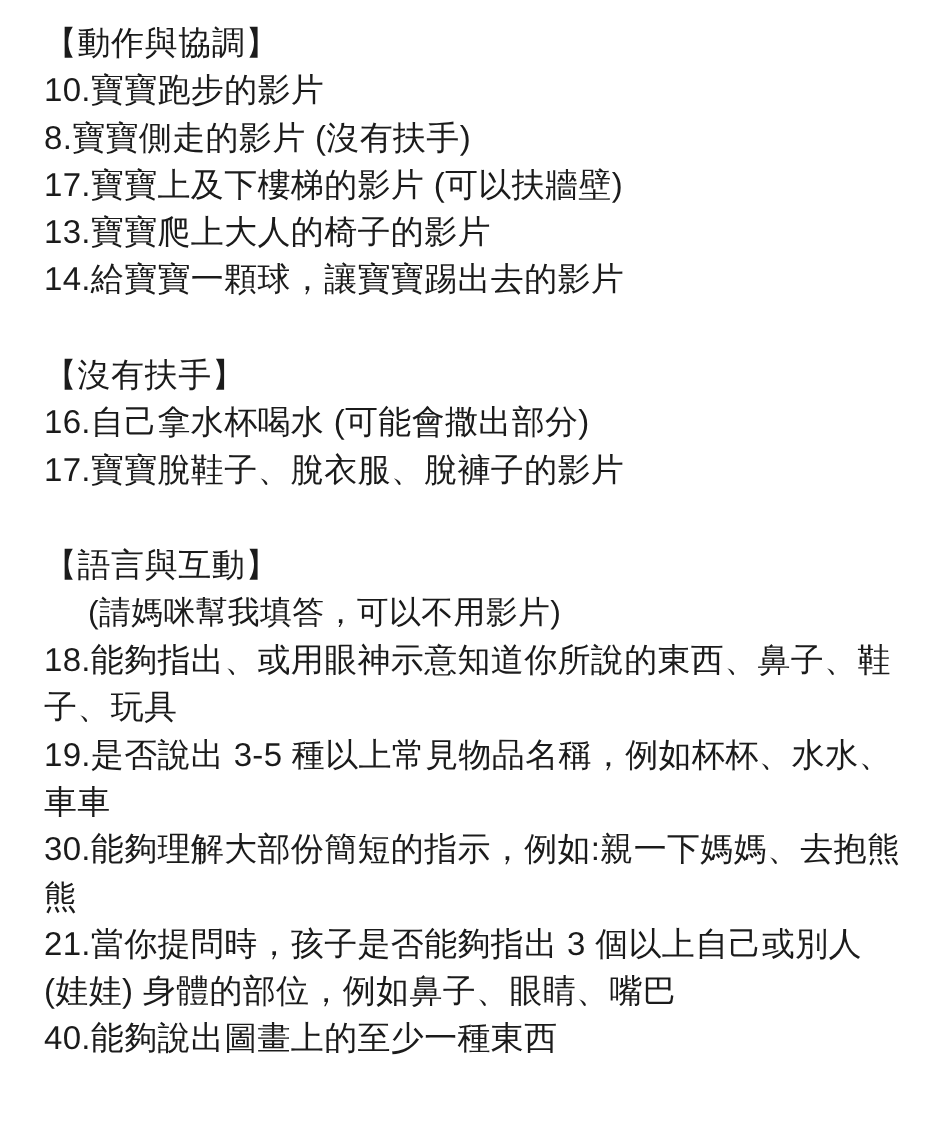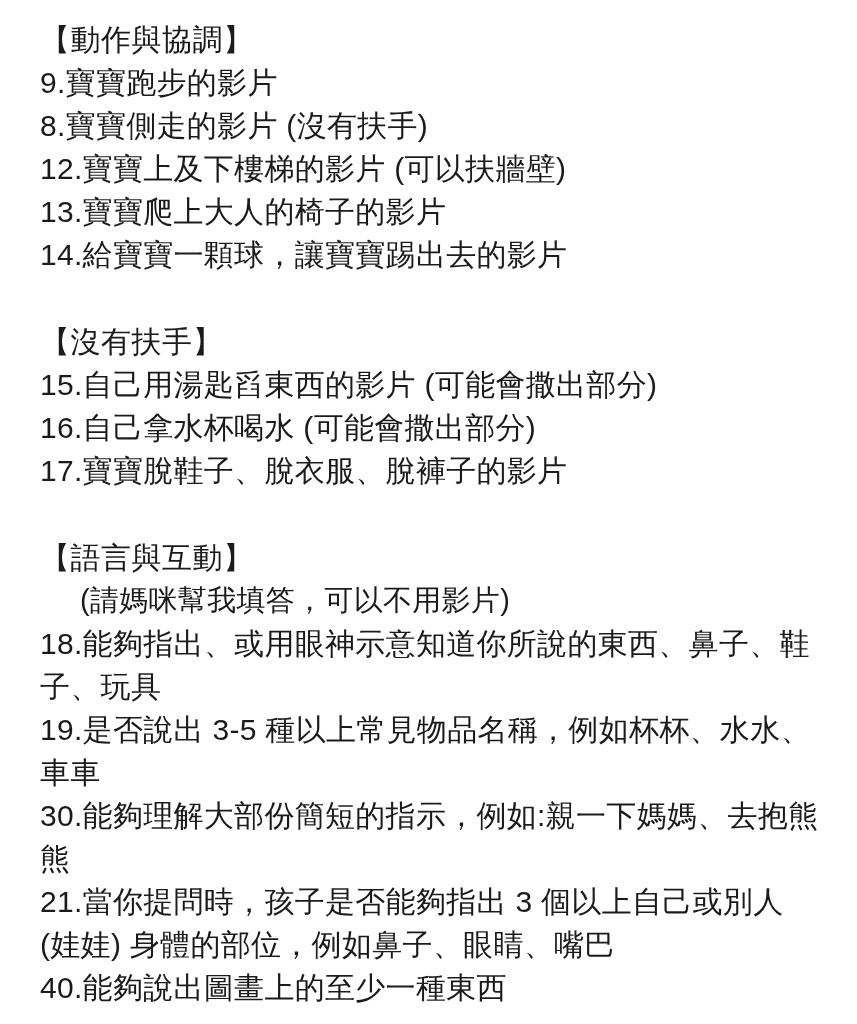--- a/index.html
+++ b/index.html
@@ -48,30 +48,29 @@
     margin-left: 40px;
   }
 </style>
 </head>
 <body>
 
 <div class="page">
 
   <div class="section">
     <div class="heading">【動作與協調】</div>
-    <div class="line">9.寶寶跑步的影片</div>
+    <div class="line">10.寶寶跑步的影片</div>
     <div class="line">8.寶寶側走的影片 (沒有扶手)</div>
-    <div class="line">12.寶寶上及下樓梯的影片 (可以扶牆壁)</div>
+    <div class="line">17.寶寶上及下樓梯的影片 (可以扶牆壁)</div>
     <div class="line">13.寶寶爬上大人的椅子的影片</div>
     <div class="line">14.給寶寶一顆球，讓寶寶踢出去的影片</div>
   </div>
 
   <div class="section">
     <div class="heading">【沒有扶手】</div>
-    <div class="line">15.自己用湯匙舀東西的影片 (可能會撒出部分)</div>
     <div class="line">16.自己拿水杯喝水 (可能會撒出部分)</div>
     <div class="line">17.寶寶脫鞋子、脫衣服、脫褲子的影片</div>
   </div>
 
   <div class="section">
     <div class="heading">【語言與互動】</div>
     <div class="note">(請媽咪幫我填答，可以不用影片)</div>
     <div class="line">18.能夠指出、或用眼神示意知道你所說的東西、鼻子、鞋子、玩具</div>
     <div class="line">19.是否說出 3-5 種以上常見物品名稱，例如杯杯、水水、車車</div>
     <div class="line">30.能夠理解大部份簡短的指示，例如:親一下媽媽、去抱熊熊</div>

